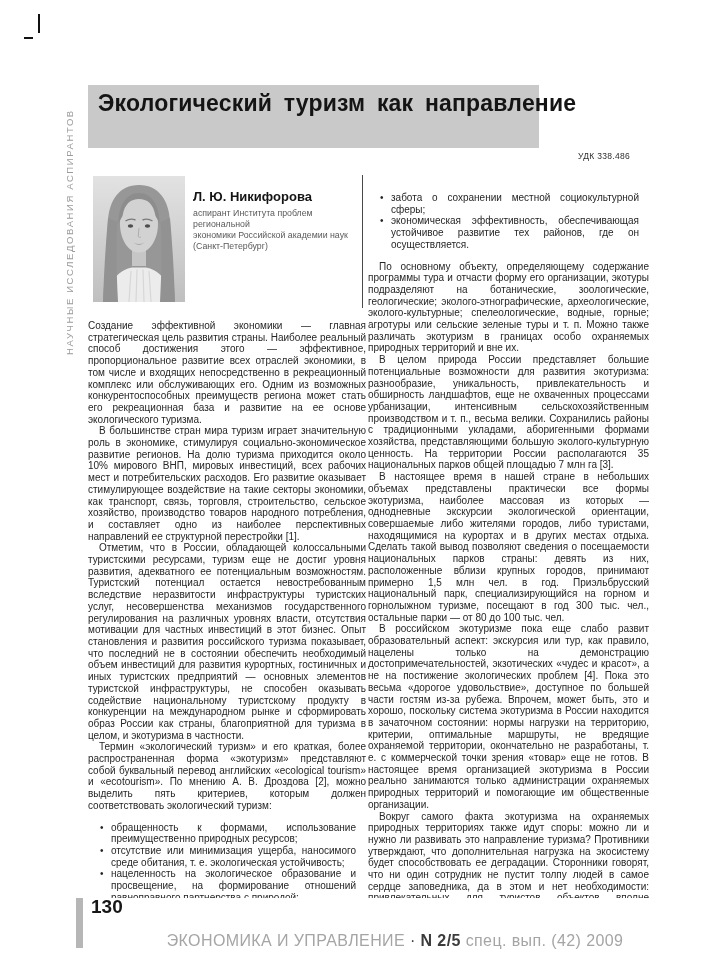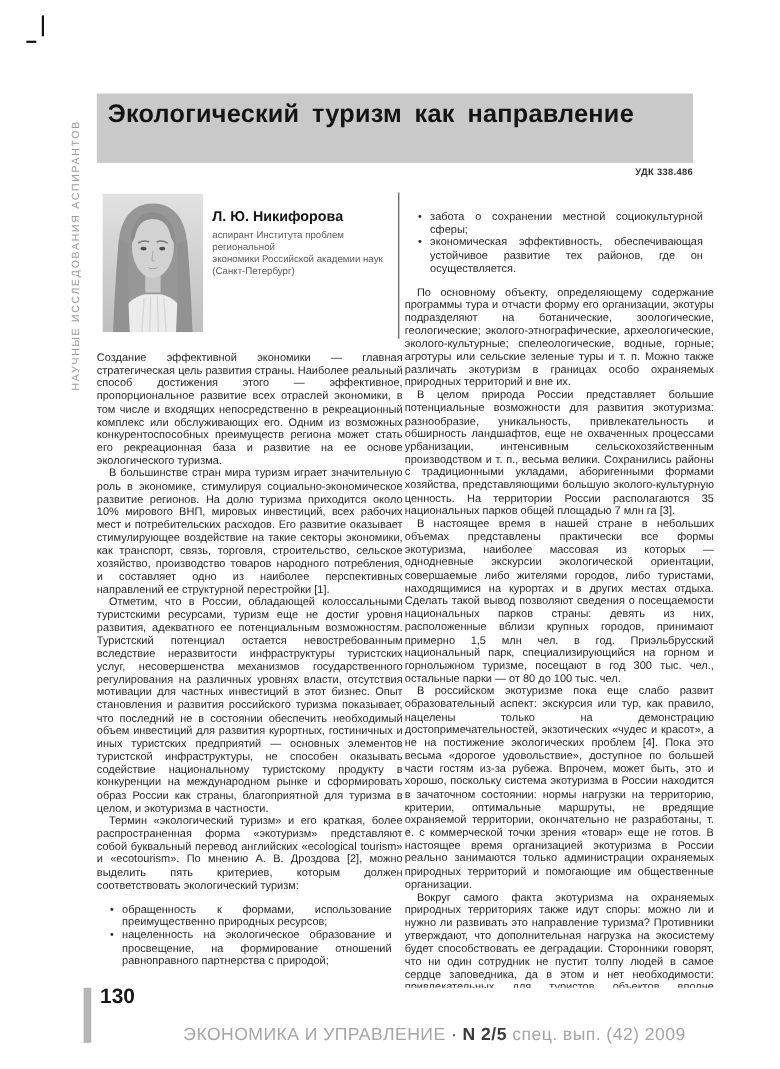--- a/index.html
+++ b/index.html
@@ -13,30 +13,30 @@
 
   
   .rubric {
     position:absolute; left:64px; top:355px; width:270px; height:14px;
     transform:rotate(-90deg); transform-origin:0 0;
     font-size:9.5px; letter-spacing:1.6px; color:#9b9b9b; white-space:nowrap;
   }
 
   
   .title-band {
-    position:absolute; left:88px; top:85px; width:542px; height:63px;
+    position:absolute; left:88px; top:85px; width:451px; height:63px;
     background:#c9c9c9; padding:4px 0 0 10px; box-sizing:border-box;
   }
   .title-line {
     font-size:23px; font-weight:bold; color:#141414; line-height:28px;
     word-spacing:5px; letter-spacing:0.2px; white-space:nowrap;
   }
   .udc {
     position:absolute; left:88px; top:151px; width:542px; text-align:right;
-    font-size:8.5px; font-weight:bold; color:#2e2e2e; letter-spacing:0.3px;
+    font-size:8.5px; font-weight:normal; color:#2e2e2e; letter-spacing:0.3px;
   }
 
   
   .photo { position:absolute; left:93px; top:176px; width:92px; height:126px; overflow:hidden; }
   .author { position:absolute; left:193px; top:189px; width:168px; }
   .author-name { font-size:13px; font-weight:bold; color:#141414; margin-bottom:4px; }
   .author-aff { font-size:8.8px; color:#5a5a5a; line-height:11px; }
   .col-divider { position:absolute; left:362px; top:175px; width:1px; height:133px; background:#4a4a4a; }
 
   
@@ -109,20 +109,21 @@
 
   <div class="col-divider"></div>
 
   <div class="col col-left">
     <p>Создание эффективной экономики — главная стратегическая цель развития страны. Наиболее реальный способ достижения этого — эффективное, пропорциональное развитие всех отраслей экономики, в том числе и входящих непосредственно в рекреационный комплекс или обслуживающих его. Одним из возможных конкурентоспособных преимуществ региона может стать его рекреационная база и развитие на ее основе экологического туризма.</p>
     <p class="ind">В большинстве стран мира туризм играет значительную роль в экономике, стимулируя социально-экономическое развитие регионов. На долю туризма приходится около 10% мирового ВНП, мировых инвестиций, всех рабочих мест и потребительских расходов. Его развитие оказывает стимулирующее воздействие на такие секторы экономики, как транспорт, связь, торговля, строительство, сельское хозяйство, производство товаров народного потребления, и составляет одно из наиболее перспективных направлений ее структурной перестройки [1].</p>
     <p class="ind">Отметим, что в России, обладающей колоссальными туристскими ресурсами, туризм еще не достиг уровня развития, адекватного ее потенциальным возможностям. Туристский потенциал остается невостребованным вследствие неразвитости инфраструктуры туристских услуг, несовершенства механизмов государственного регулирования на различных уровнях власти, отсутствия мотивации для частных инвестиций в этот бизнес. Опыт становления и развития российского туризма показывает, что последний не в состоянии обеспечить необходимый объем инвестиций для развития курортных, гостиничных и иных туристских предприятий — основных элементов туристской инфраструктуры, не способен оказывать содействие национальному туристскому продукту в конкуренции на международном рынке и сформировать образ России как страны, благоприятной для туризма в целом, и экотуризма в частности.</p>
     <p class="ind">Термин «экологический туризм» и его краткая, более распространенная форма «экотуризм» представляют собой буквальный перевод английских «ecological tourism» и «ecotourism». По мнению А. В. Дроздова [2], можно выделить пять критериев, которым должен соответствовать экологический туризм:</p>
     <ul class="blist">
       <li>обращенность к формами, использование преимущественно природных ресурсов;</li>
+      <li>отсутствие или минимизация ущерба, наносимого среде обитания, т. е. экологическая устойчивость;</li>
       <li>нацеленность на экологическое образование и просвещение, на формирование отношений равноправного партнерства с природой;</li>
     </ul>
   </div>
 
   <div class="col col-right">
     <ul class="blist">
       <li>забота о сохранении местной социокультурной сферы;</li>
       <li>экономическая эффективность, обеспечивающая устойчивое развитие тех районов, где он осуществляется.</li>
     </ul>
     <p class="ind">По основному объекту, определяющему содержание программы тура и отчасти форму его организации, экотуры подразделяют на ботанические, зоологические, геологические; эколого-этнографические, археологические, эколого-культурные; спелеологические, водные, горные; агротуры или сельские зеленые туры и т. п. Можно также различать экотуризм в границах особо охраняемых природных территорий и вне их.</p>

